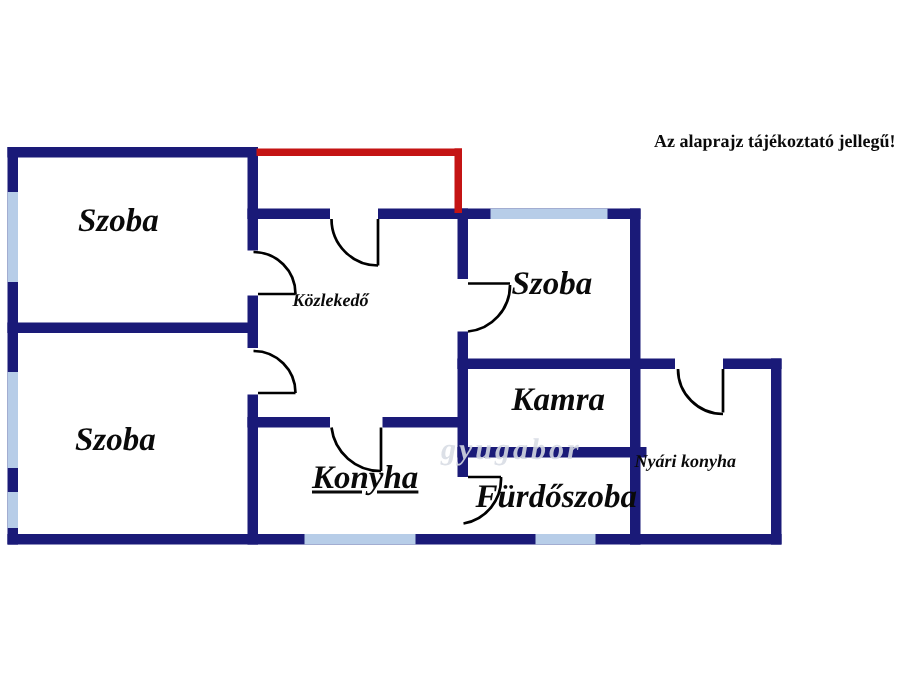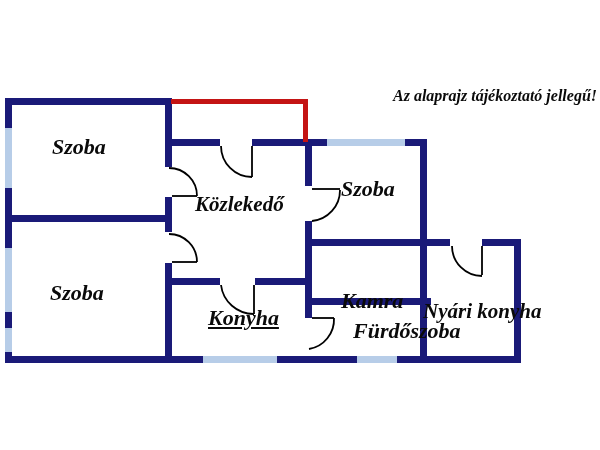--- a/index.html
+++ b/index.html
@@ -15,24 +15,24 @@
     position:relative;width:600px;height:450px;background:var(--bg);
     overflow:hidden;font-family:"Liberation Serif", serif;
   }
   .w{position:absolute;background:var(--wall);}
   .win{position:absolute;background:var(--window);}
   .red{position:absolute;background:var(--red);}
   .lbl{
     position:absolute;font-weight:bold;font-style:italic;color:var(--ink);
     font-size:22px;white-space:nowrap;line-height:1;
   }
-  .lbl.big{font-size:21px;text-align:right;}
+  .lbl.big{font-size:12px;text-align:right;}
   #disclaimer{
     position:absolute;left:355px;top:87px;width:242px;text-align:right;
-    font-weight:bold;font-style:italic;color:var(--ink);font-size:16px;white-space:nowrap;
+    font-weight:bold;color:var(--ink);font-size:12px;white-space:nowrap;
   }
   #watermark{
     position:absolute;left:294px;top:289px;z-index:30;
     font-weight:bold;font-style:italic;letter-spacing:2px;
     font-size:20px;color:var(--wm);opacity:.88;white-space:nowrap;
   }
   #doors{position:absolute;left:0;top:0;z-index:20;}
   #doors path, #doors line{stroke:#000;stroke-width:1.8;fill:none;}
 </style>
 </head>
@@ -101,21 +101,22 @@
     <path d="M334,318 A30,30 0 0 1 309,349"></path>
 
     <line x1="482" y1="246" x2="482" y2="275"></line>
     <path d="M452,246 A30,30 0 0 0 482,276"></path>
   </svg>
 
   <div class="lbl" style="left:52px;top:136px;">Szoba</div>
   <div class="lbl" style="left:50px;top:282px;">Szoba</div>
   <div class="lbl big" style="left:195px;top:194px;">Közlekedő</div>
   <div class="lbl" style="left:341px;top:178px;">Szoba</div>
-  <div class="lbl" style="left:341px;top:255px;margin-top:35px;">Kamra</div>
+  <div class="lbl" style="left:341px;top:255px;">Kamra</div>
   <div class="lbl" style="left:208px;top:307px;text-decoration:underline;">Konyha</div>
-  <div class="lbl" style="left:317px;top:320px;margin-left:36px;">Fürdőszoba</div>
+  <div class="lbl" style="left:317px;top:320px;">Fürdőszoba</div>
   <div class="lbl big" style="left:423px;top:301px;">Nyári konyha</div>
 
   <div id="disclaimer">Az alaprajz tájékoztató jellegű!</div>
 
+  <div id="watermark">gyugabor</div>
 
 </div>
 
 </body></html>

